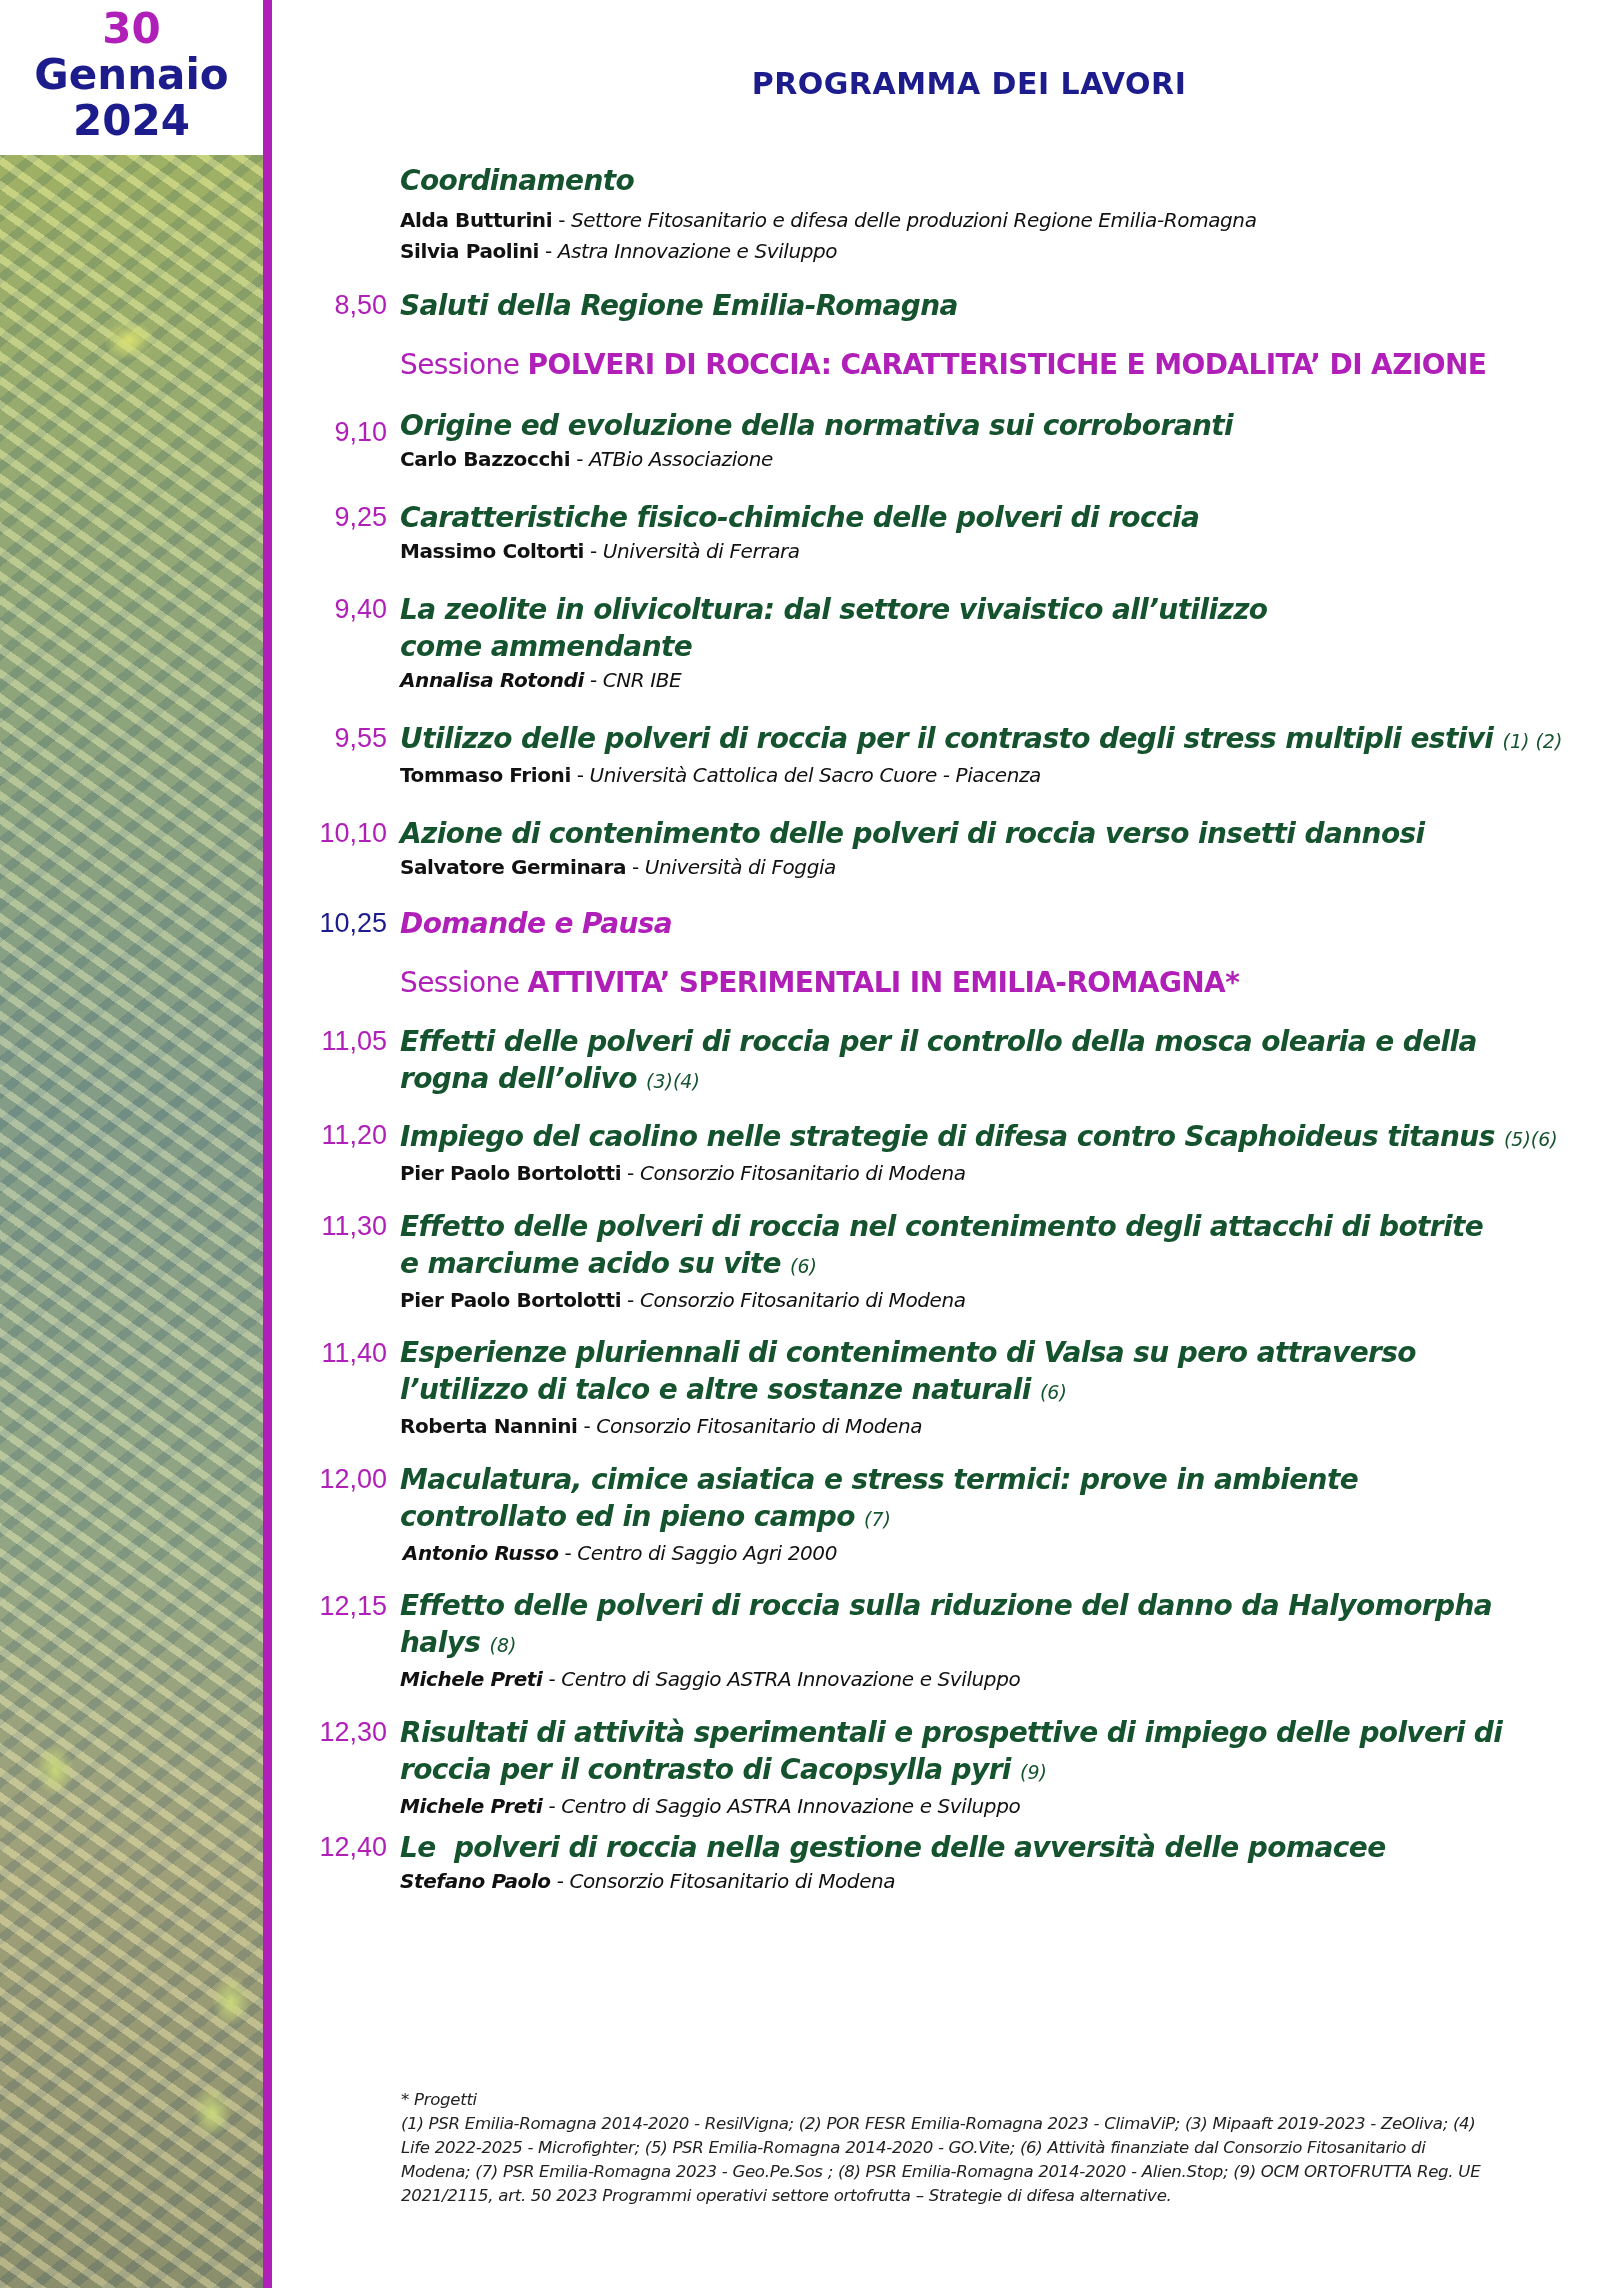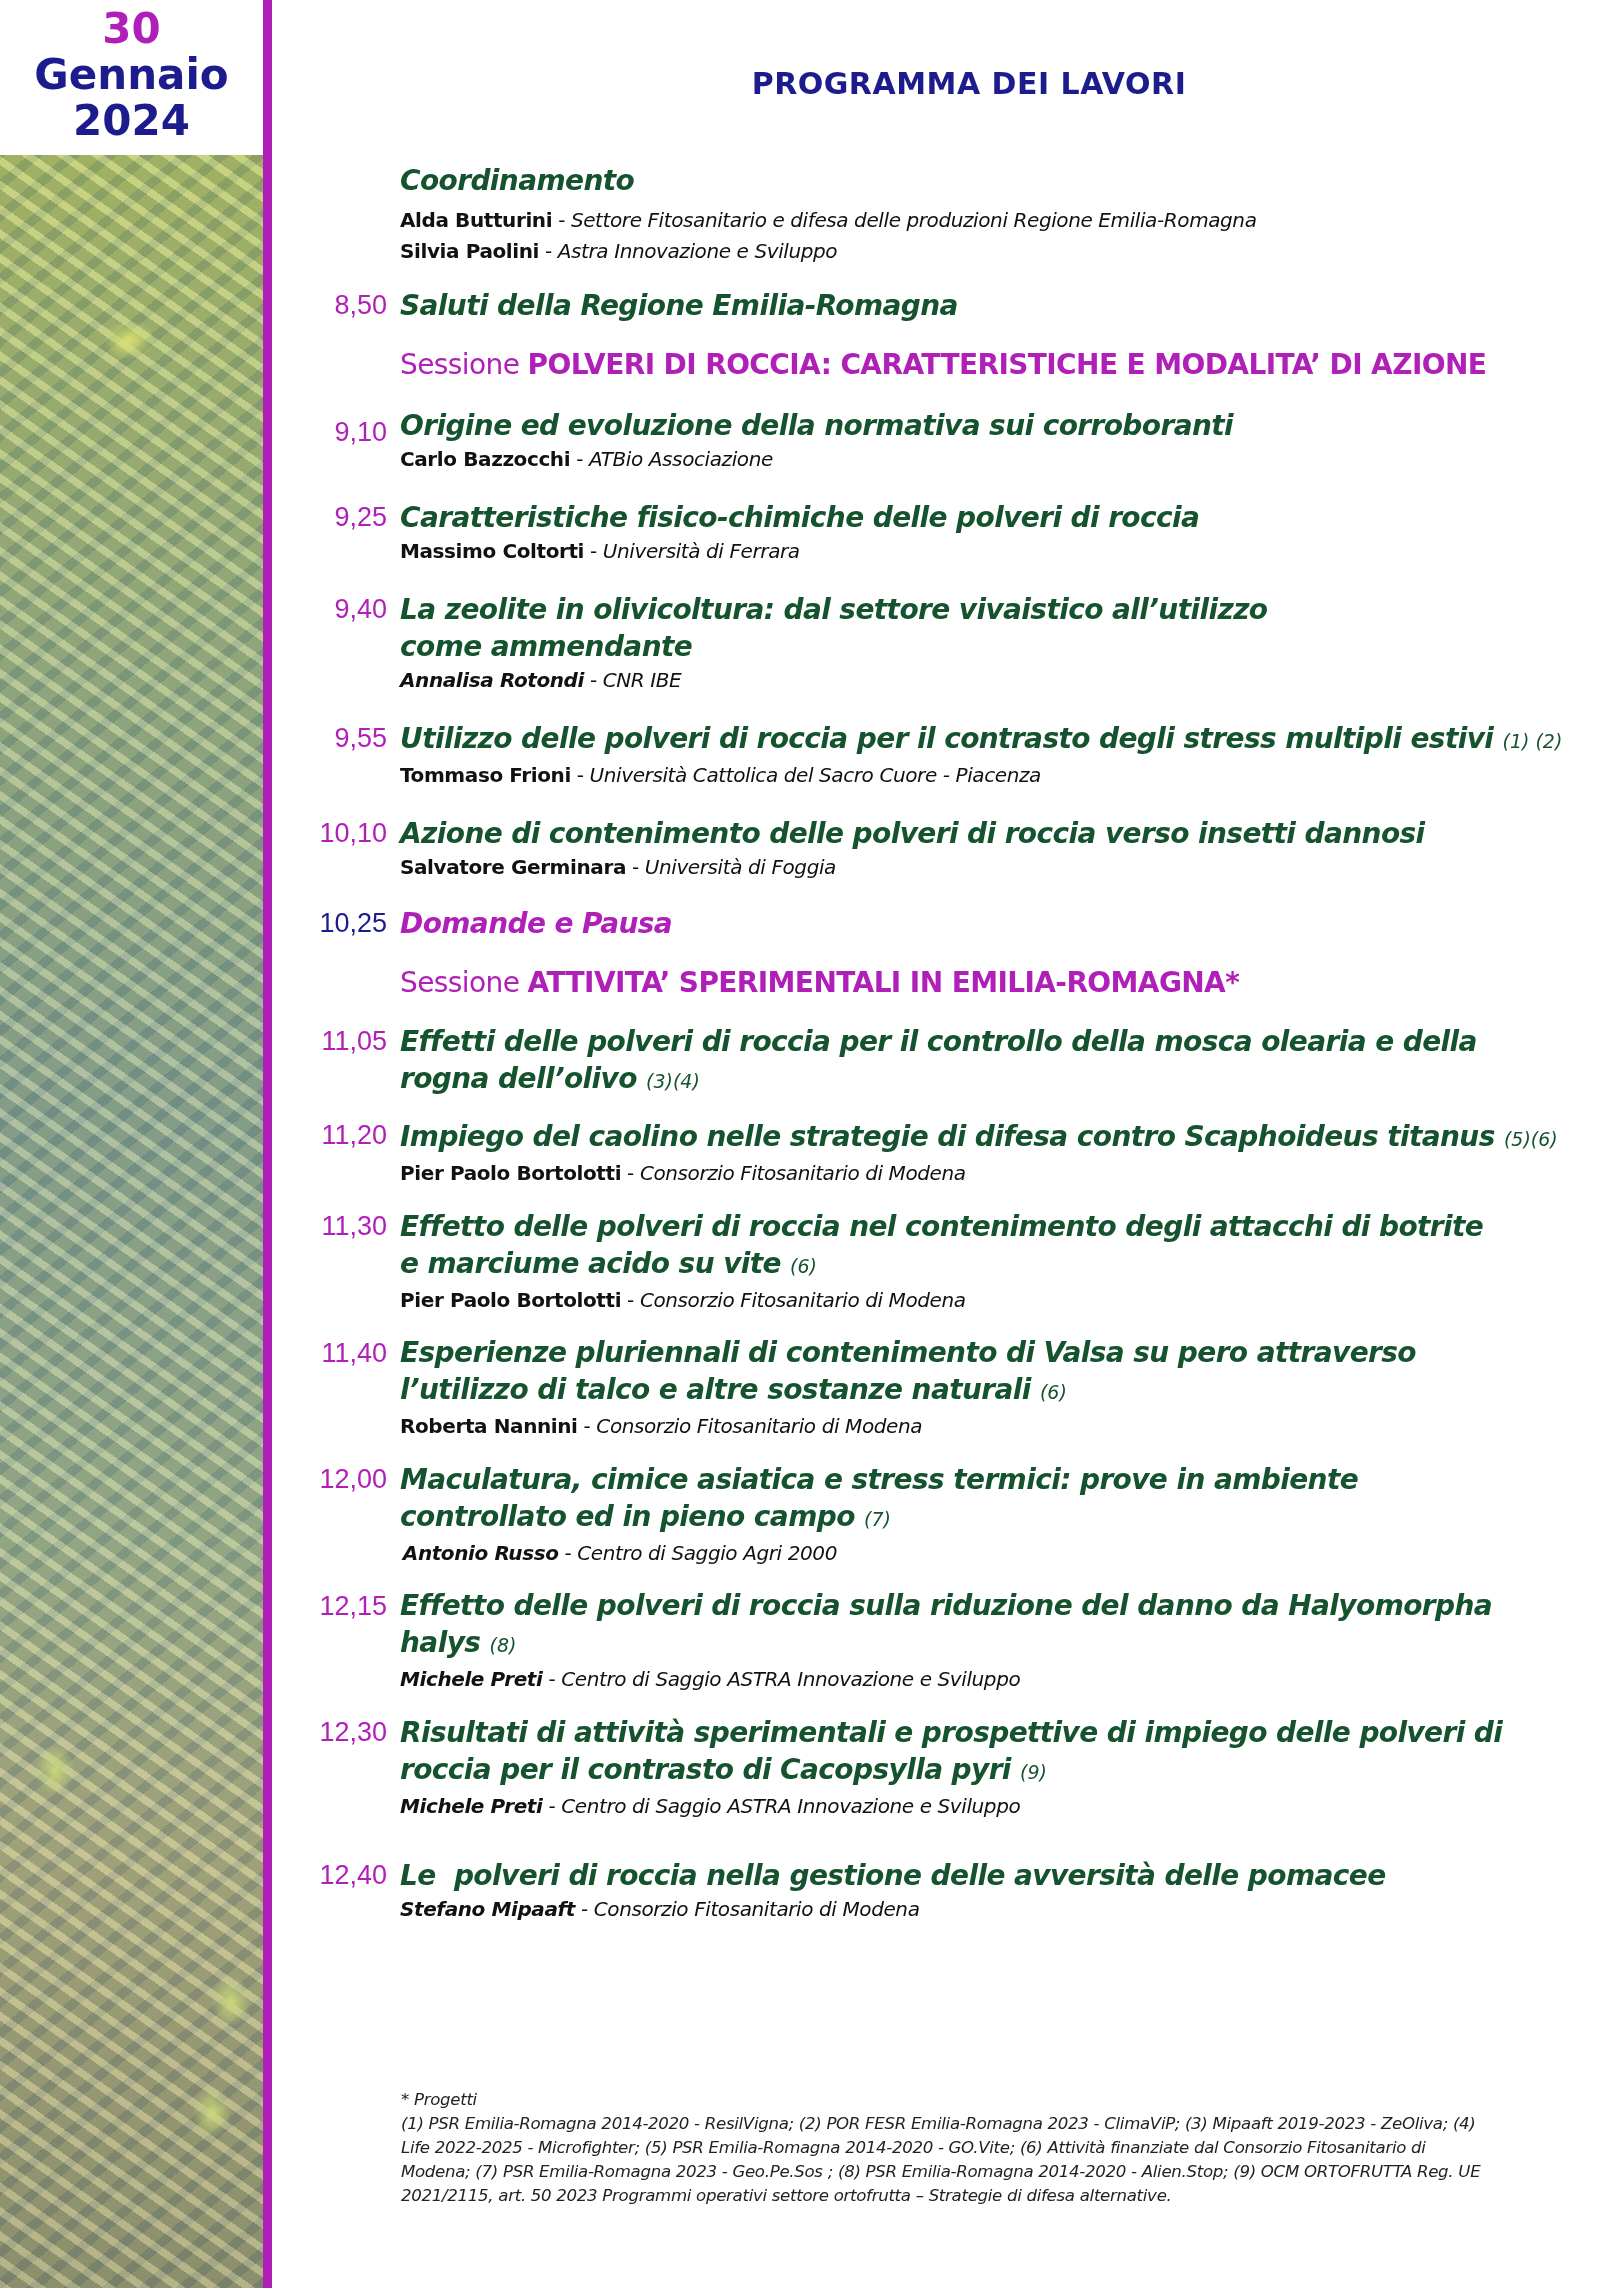--- a/index.html
+++ b/index.html
@@ -163,30 +163,30 @@
     <div class="talk" style="width:1126px;"><span>Maculatura, cimice asiatica e stress termici: prove in ambiente controllato ed in pieno campo</span> <span class="ref">(7)</span></div>
     <div class="speaker" style="padding-left:2.8px;"><span class="name it">Antonio Russo</span><span> - </span><span class="aff">Centro di Saggio Agri 2000</span></div>
   </div>
 
   <div class="row" style="margin-bottom:18.5px;">
     <span class="time t-mag" style="top:3.7px;">12,15</span>
     <div class="talk" style="width:1108px;"><span>Effetto delle polveri di roccia sulla riduzione del danno da Halyomorpha halys</span> <span class="ref">(8)</span></div>
     <div class="speaker"><span class="name it">Michele Preti</span><span> - </span><span class="aff">Centro di Saggio ASTRA Innovazione e Sviluppo</span></div>
   </div>
 
-  <div class="row" style="margin-bottom:35px;">
+  <div class="row" style="margin-bottom:7px;">
     <span class="time t-mag" style="top:3.7px;">12,30</span>
     <div class="talk" style="width:1108px;"><span>Risultati di attività sperimentali e prospettive di impiego delle polveri di roccia per il contrasto di Cacopsylla pyri</span> <span class="ref">(9)</span></div>
     <div class="speaker"><span class="name it">Michele Preti</span><span> - </span><span class="aff">Centro di Saggio ASTRA Innovazione e Sviluppo</span></div>
   </div>
 
   <div class="row" style="margin-bottom:42px;">
     <span class="time t-mag" style="top:3.7px;">12,40</span>
     <div class="talk" style="white-space:pre;"><span>Le  polveri di roccia nella gestione delle avversità delle pomacee</span></div>
-    <div class="speaker"><span class="name it">Stefano Mipaaft</span><span> - </span><span class="aff">Consorzio Fitosanitario di Modena</span></div>
+    <div class="speaker"><span class="name it">Stefano Paolo</span><span> - </span><span class="aff">Consorzio Fitosanitario di Modena</span></div>
   </div>
 
 </div>
 
 <div class="footnotes">
   <div>* Progetti</div>
   <div>(1) PSR Emilia-Romagna 2014-2020 - ResilVigna; (2) POR FESR Emilia-Romagna 2023 - ClimaViP; (3) Mipaaft 2019-2023 - ZeOliva; (4) Life 2022-2025 - Microfighter; (5) PSR Emilia-Romagna 2014-2020 - GO.Vite; (6) Attività finanziate dal Consorzio Fitosanitario di Modena; (7) PSR Emilia-Romagna 2023 - Geo.Pe.Sos ; (8) PSR Emilia-Romagna 2014-2020 - Alien.Stop; (9) OCM ORTOFRUTTA Reg. UE 2021/2115, art. 50 2023 Programmi operativi settore ortofrutta  – Strategie di difesa alternative.</div>
 </div>
 
 

